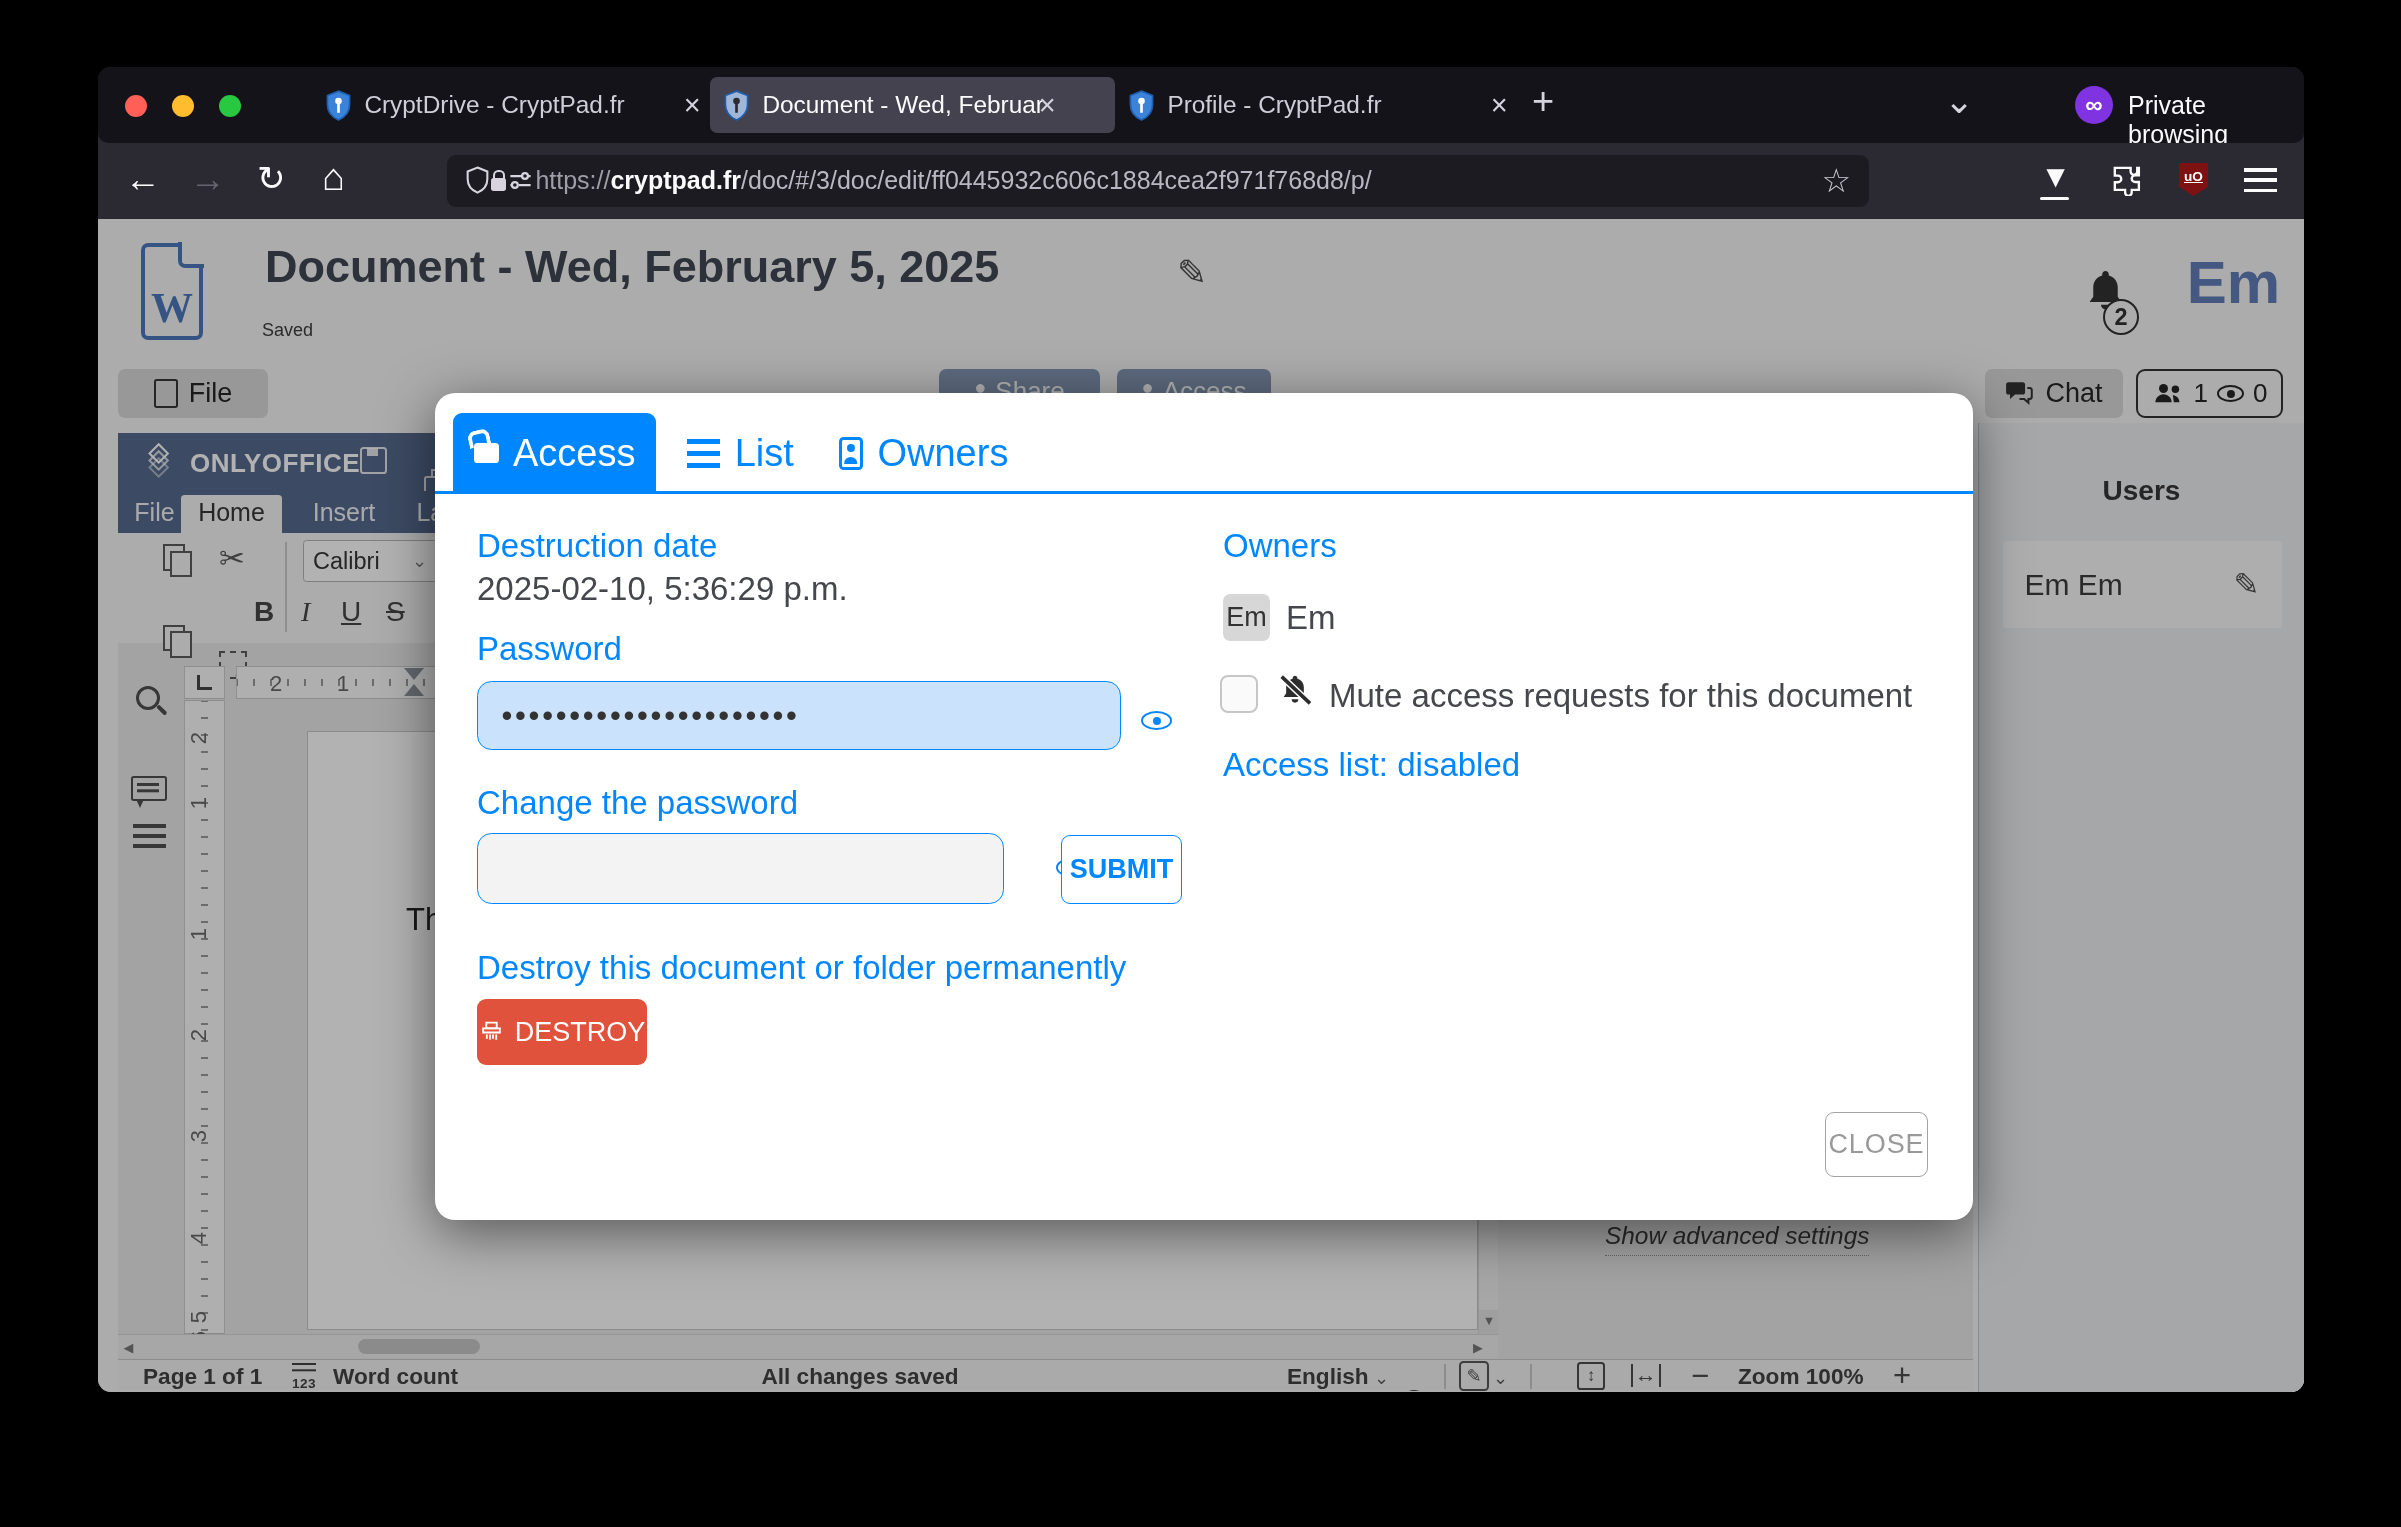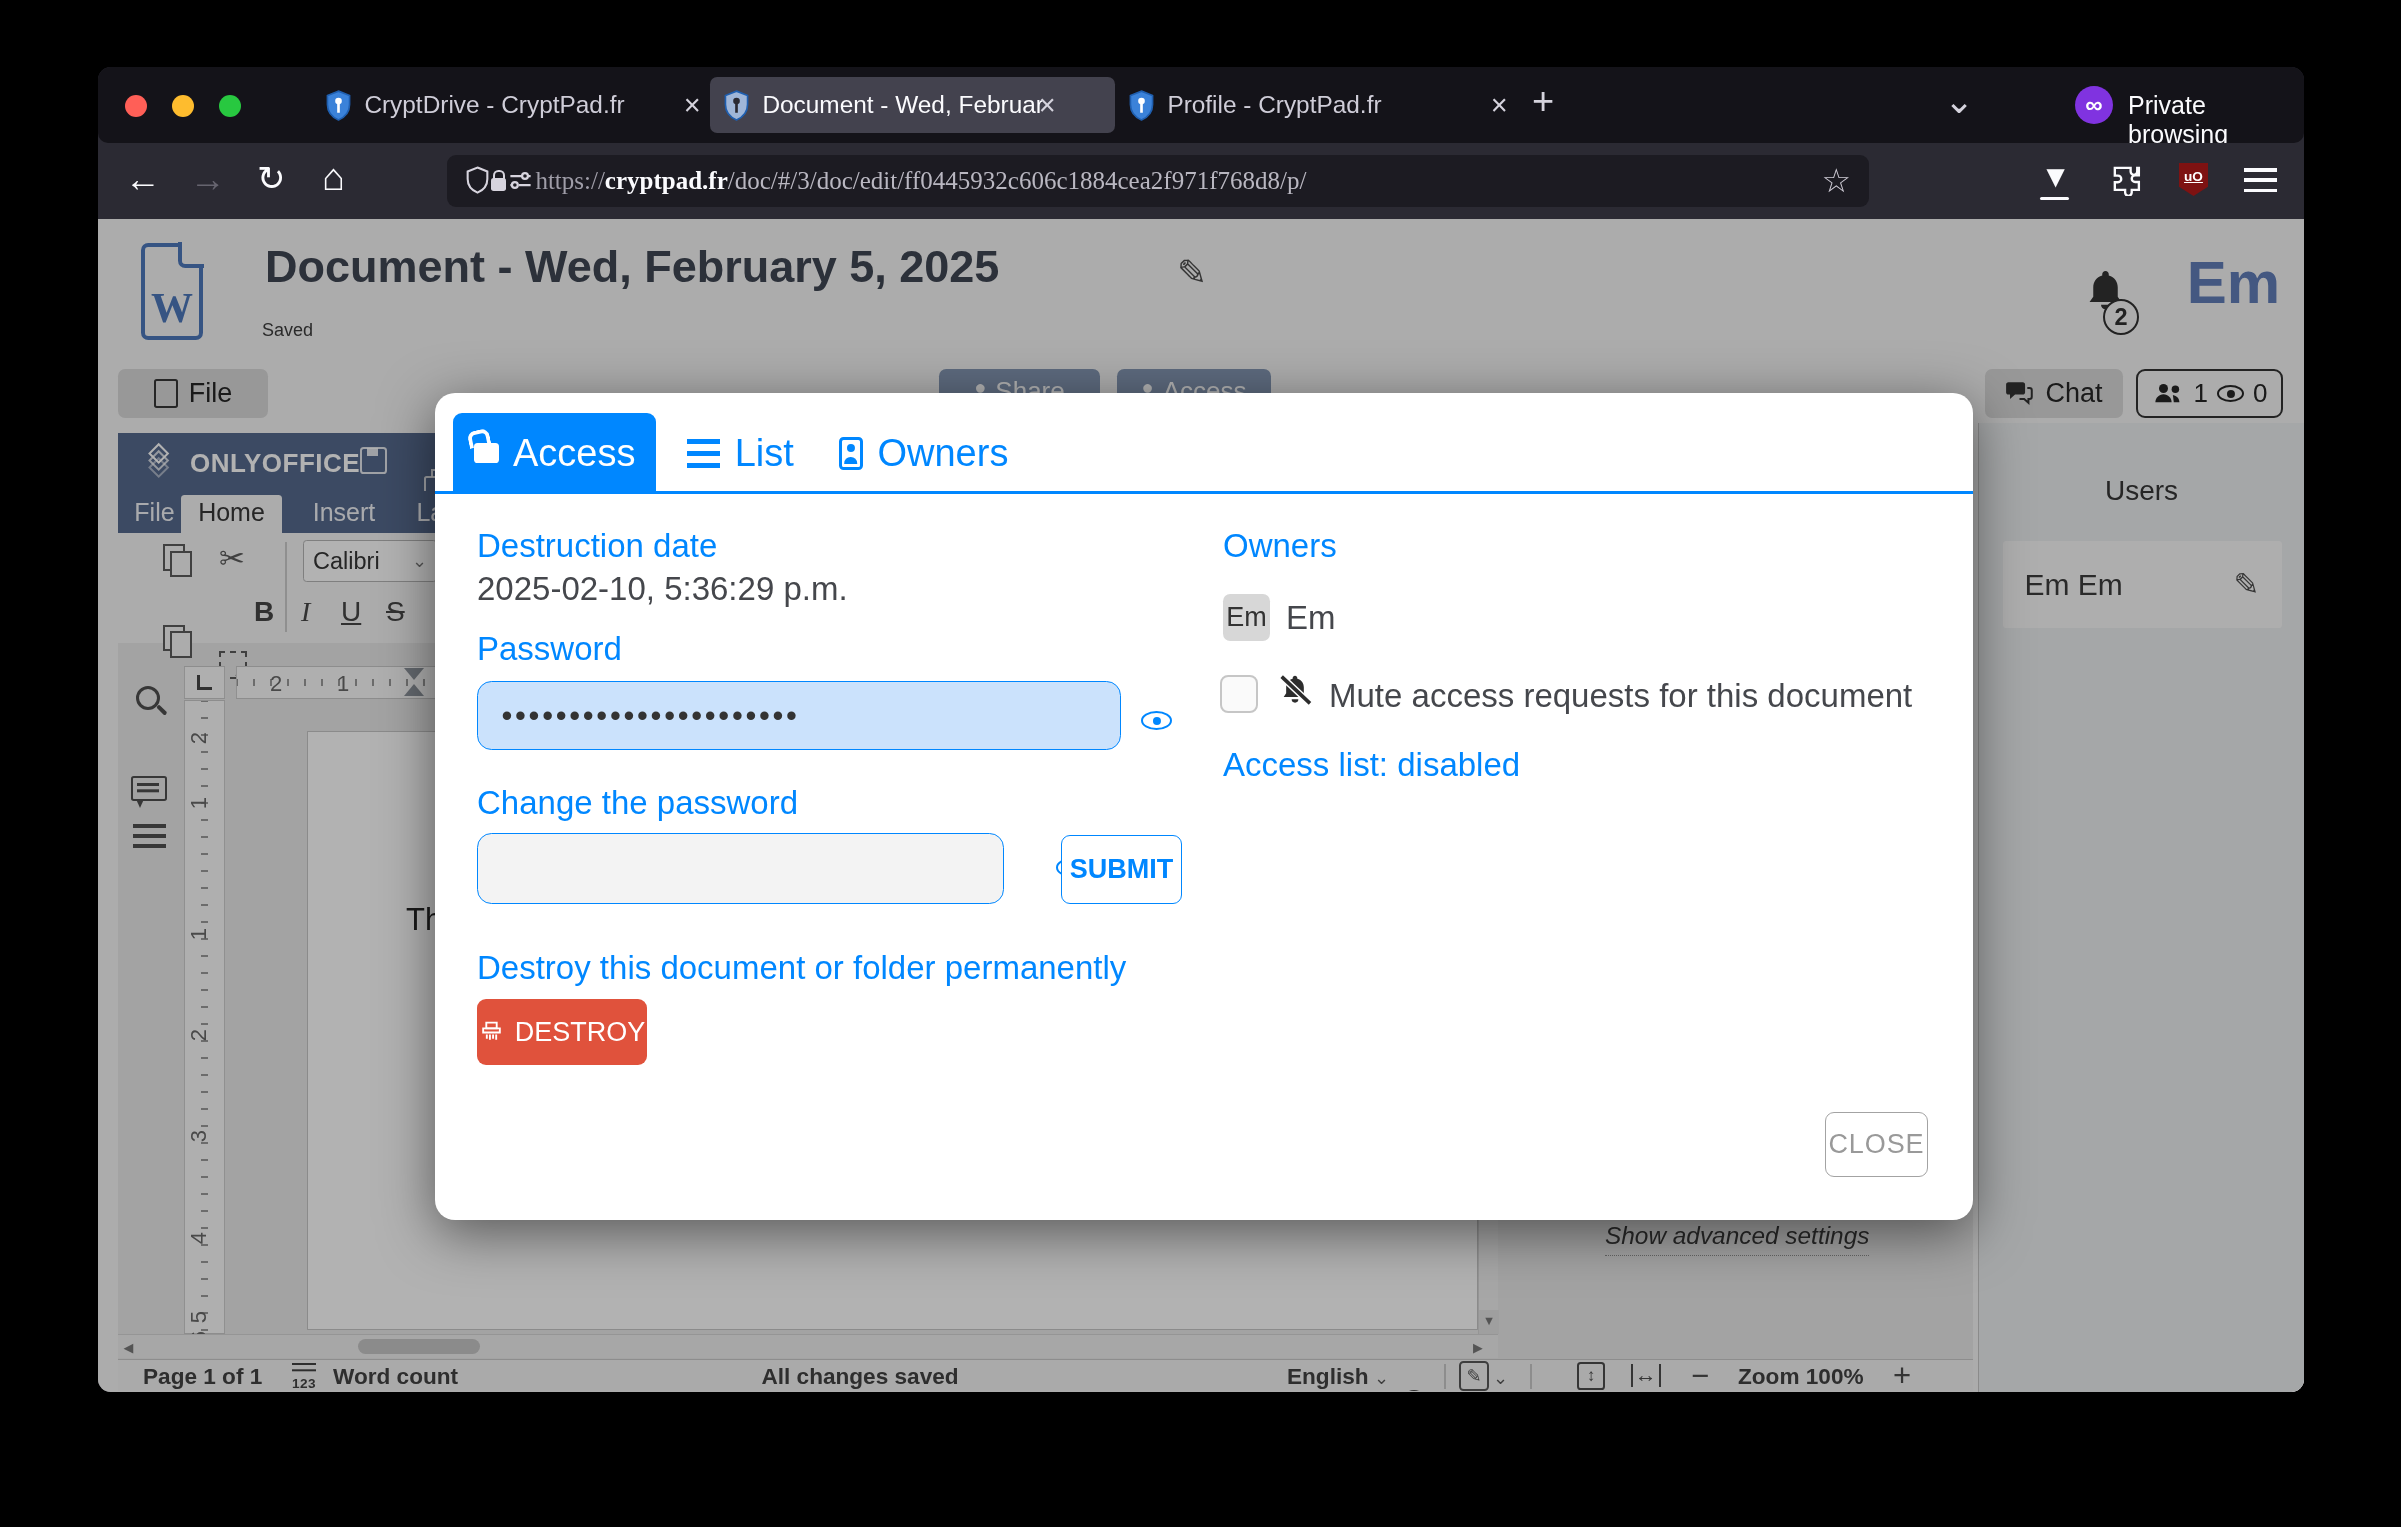--- a/index.html
+++ b/index.html
@@ -12,21 +12,21 @@
   .tl{width:22px;height:22px;border-radius:50%;}
   .tab{top:10px;height:56px;border-radius:7.2px;display:flex;align-items:center;padding:0 12.7px;gap:12.7px;}
   .tab.active{background:#43424e;}
   .tabtitle{font-size:24.4px;color:#cfcdd8;white-space:nowrap;overflow:hidden;}
   .tab.active .tabtitle{color:#fbfbfe;}
   .tabclose{font-size:29px;color:#d5d3dd;margin-left:auto;}
   .glyph{color:#d5d3dd;}
   #navbar{left:0;top:76px;width:100%;height:76px;background:#2b2a33;}
   .navico{font-size:36px;color:#fbfbfe;}
   #urlbar{left:349px;top:11.8px;width:1422px;height:52px;background:#1c1b22;border-radius:9px;
-    display:flex;align-items:center;padding:0 18px;gap:1px;box-sizing:border-box;font-family:Liberation Serif, serif;}
+    display:flex;align-items:center;padding:0 18px;gap:1px;box-sizing:border-box;}
   .urltxt{font-size:25px;white-space:nowrap;}
   .lockb{width:15.4px;height:12.7px;border-radius:2.7px;background:#d7d4de;position:relative;margin-top:7.2px;}
   .lockb::before{content:"";position:absolute;left:1.8px;top:-8.1px;width:8.1px;height:8.1px;border:2.3px solid #d7d4de;border-bottom:none;border-radius:5.4px 5.4px 0 0;}
   .dlico{width:31px;text-align:center;}
   .dlbar{width:29px;height:3.2px;background:#fbfbfe;margin-top:1.8px;border-radius:1.8px;}
   .burger{width:33px;height:24.4px;background:repeating-linear-gradient(to bottom,#fbfbfe 0 3.6px,transparent 3.6px 10.4px);}
   .ushield{width:29px;height:33px;background:#7e1212;clip-path:polygon(0 0,100% 0,100% 72%,50% 100%,0 72%);
     color:#fff;font-size:13.6px;font-weight:bold;text-align:center;line-height:27px;}
   .privcirc{width:38px;height:38px;border-radius:50%;background:#8033e0;color:#fff;font-size:24.4px;font-weight:bold;
     display:flex;align-items:center;justify-content:center;}
@@ -347,21 +347,21 @@
         <div class="abs vdiv" style="left:1412px;top:3.6px;"></div>
         <div class="abs fitbox" style="left:1459px;top:1.8px;">↕</div>
         <div class="abs fith" style="left:1513px;top:3.6px;">↔</div>
         <div class="abs" style="left:1573px;top:-1.8px;font-size:31px;color:#4a4a4a;">−</div>
         <div class="abs statxt" style="left:1620px;top:3.6px;font-weight:700;">Zoom 100%</div>
         <div class="abs" style="left:1775px;top:-1.8px;font-size:31px;color:#4a4a4a;">+</div>
       </div>
     </div>
 
     <div id="sidebar" class="abs">
-      <div class="abs" style="left:0;top:52px;width:100%;text-align:center;font-size:28px;font-weight:normal;color:#333;">Users</div>
+      <div class="abs" style="left:0;top:52px;width:100%;text-align:center;font-size:28px;font-weight:bold;color:#333;">Users</div>
       <div class="abs flex" style="left:23.5px;top:118px;width:279px;height:87px;background:#fafafa;border-radius:3.6px;padding:0 22px;box-sizing:border-box;">
         <span style="font-size:30px;color:#3a3a3a;">Em Em</span>
         <span style="margin-left:auto;font-size:31px;color:#4a4a4a;">✎</span>
       </div>
     </div>
 
     <div class="abs" style="left:1507px;top:1003px;font-size:24.4px;color:#383838;border-bottom:1.8px dotted #8f8f8f;padding-bottom:4.5px;font-style:italic;">Show advanced settings</div>
 
     <div id="overlay" class="abs"></div>
 

